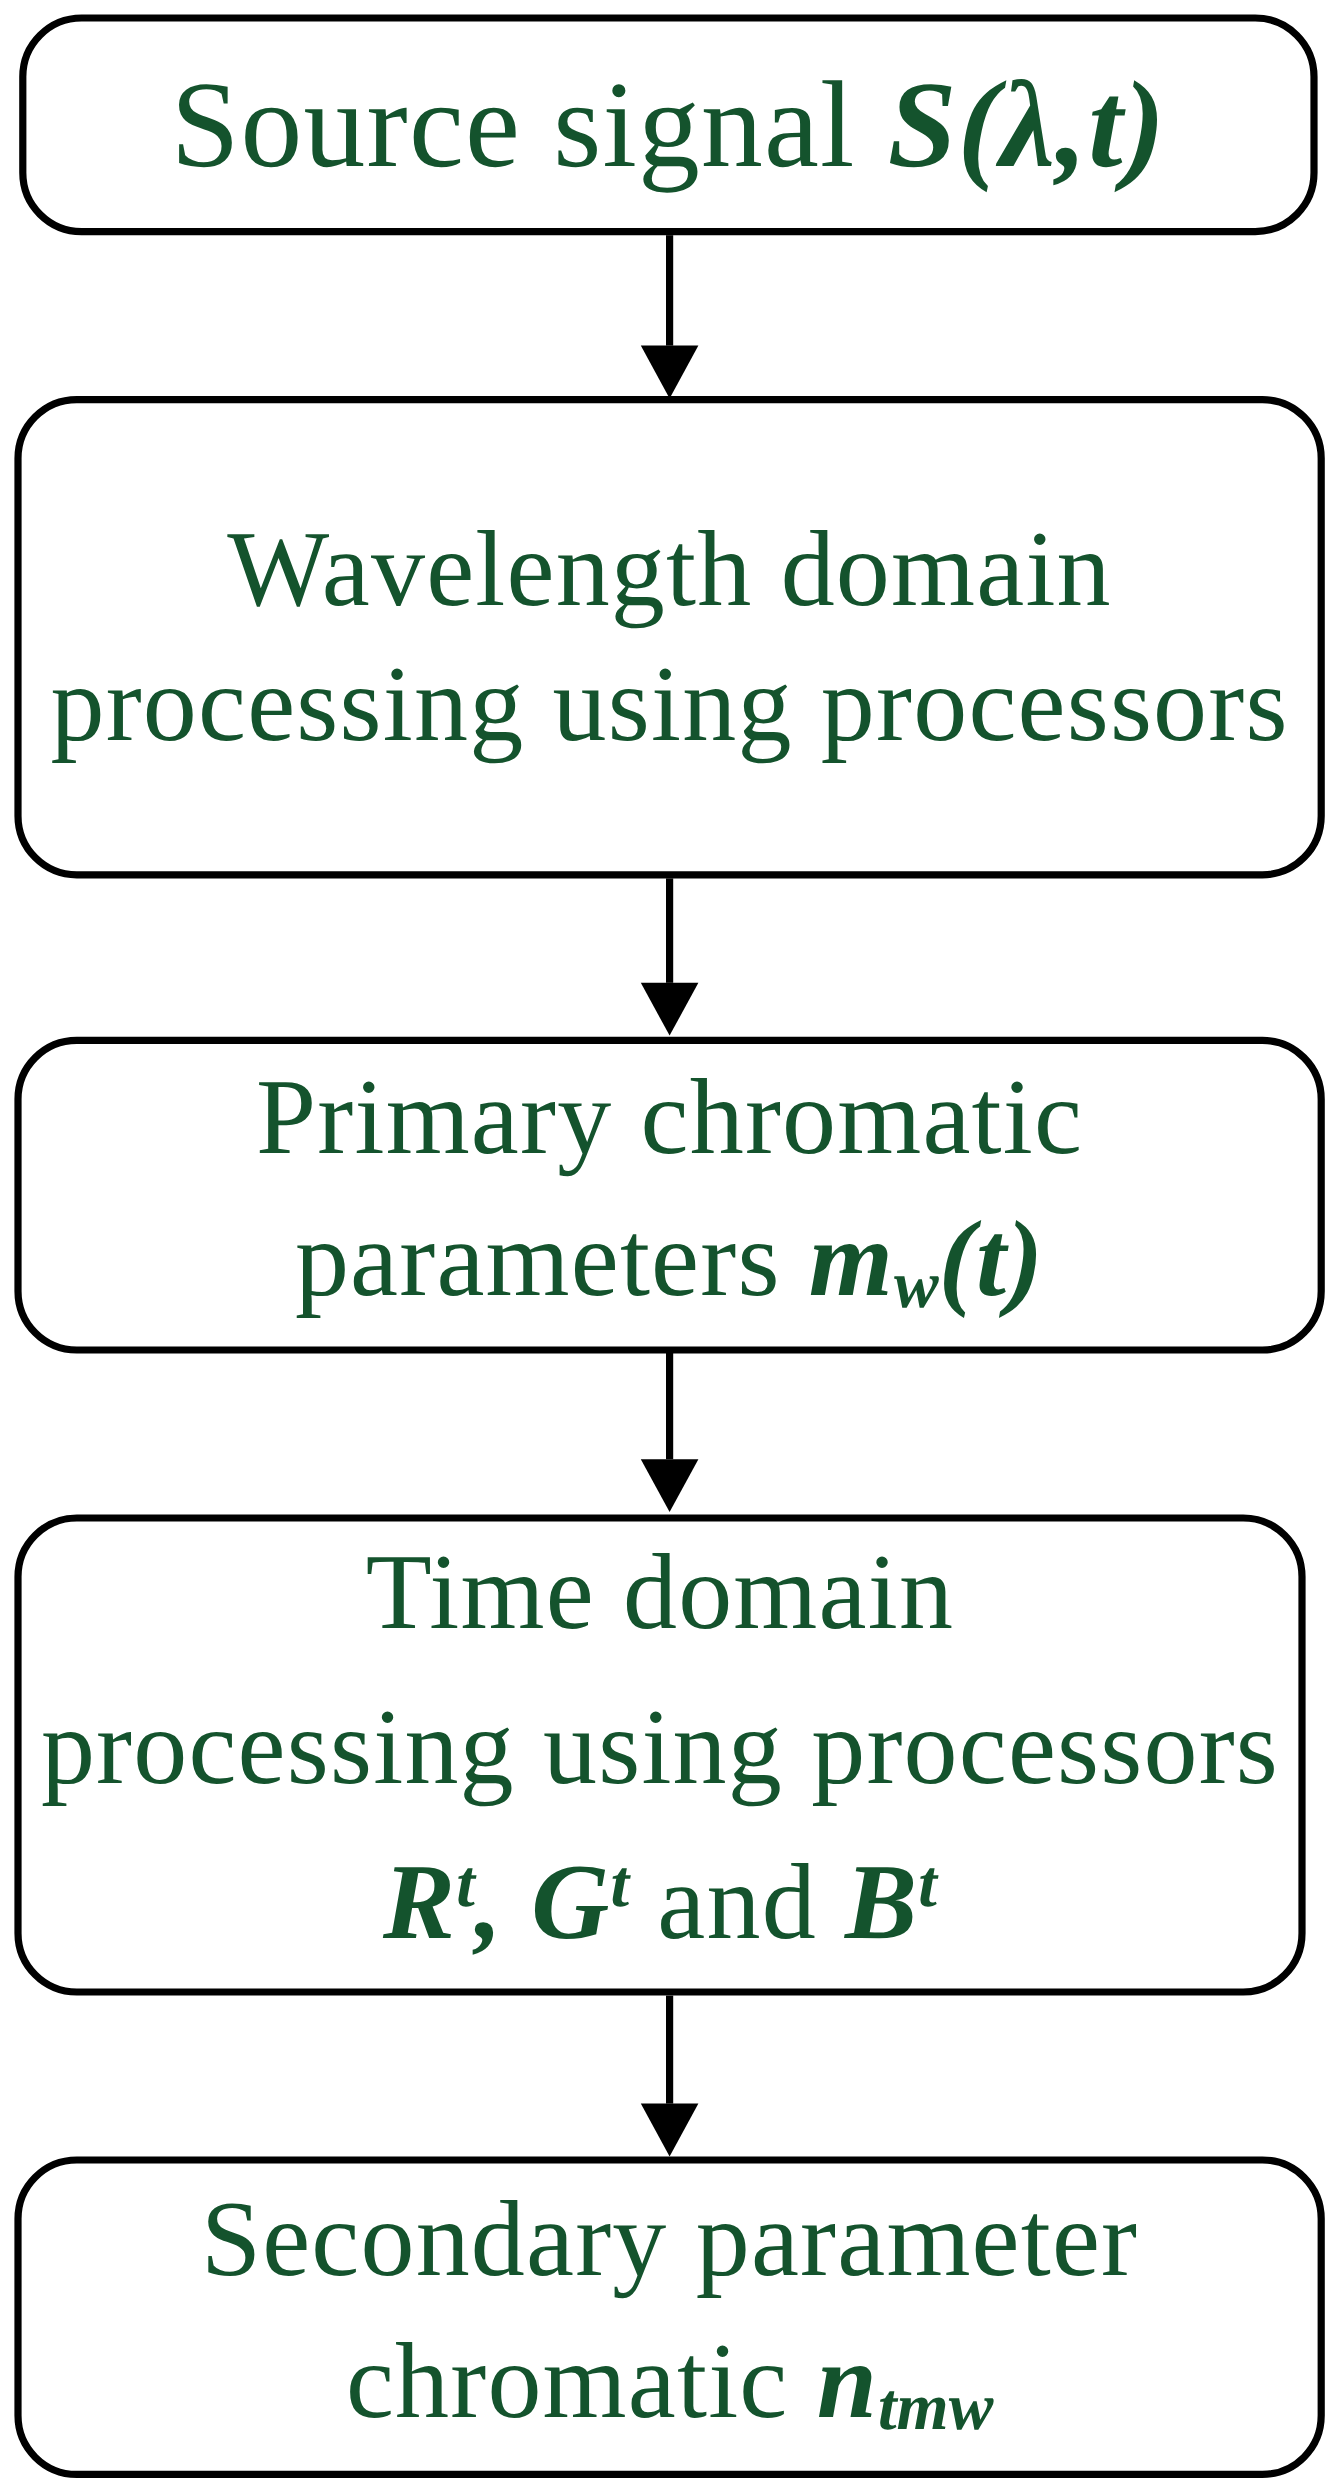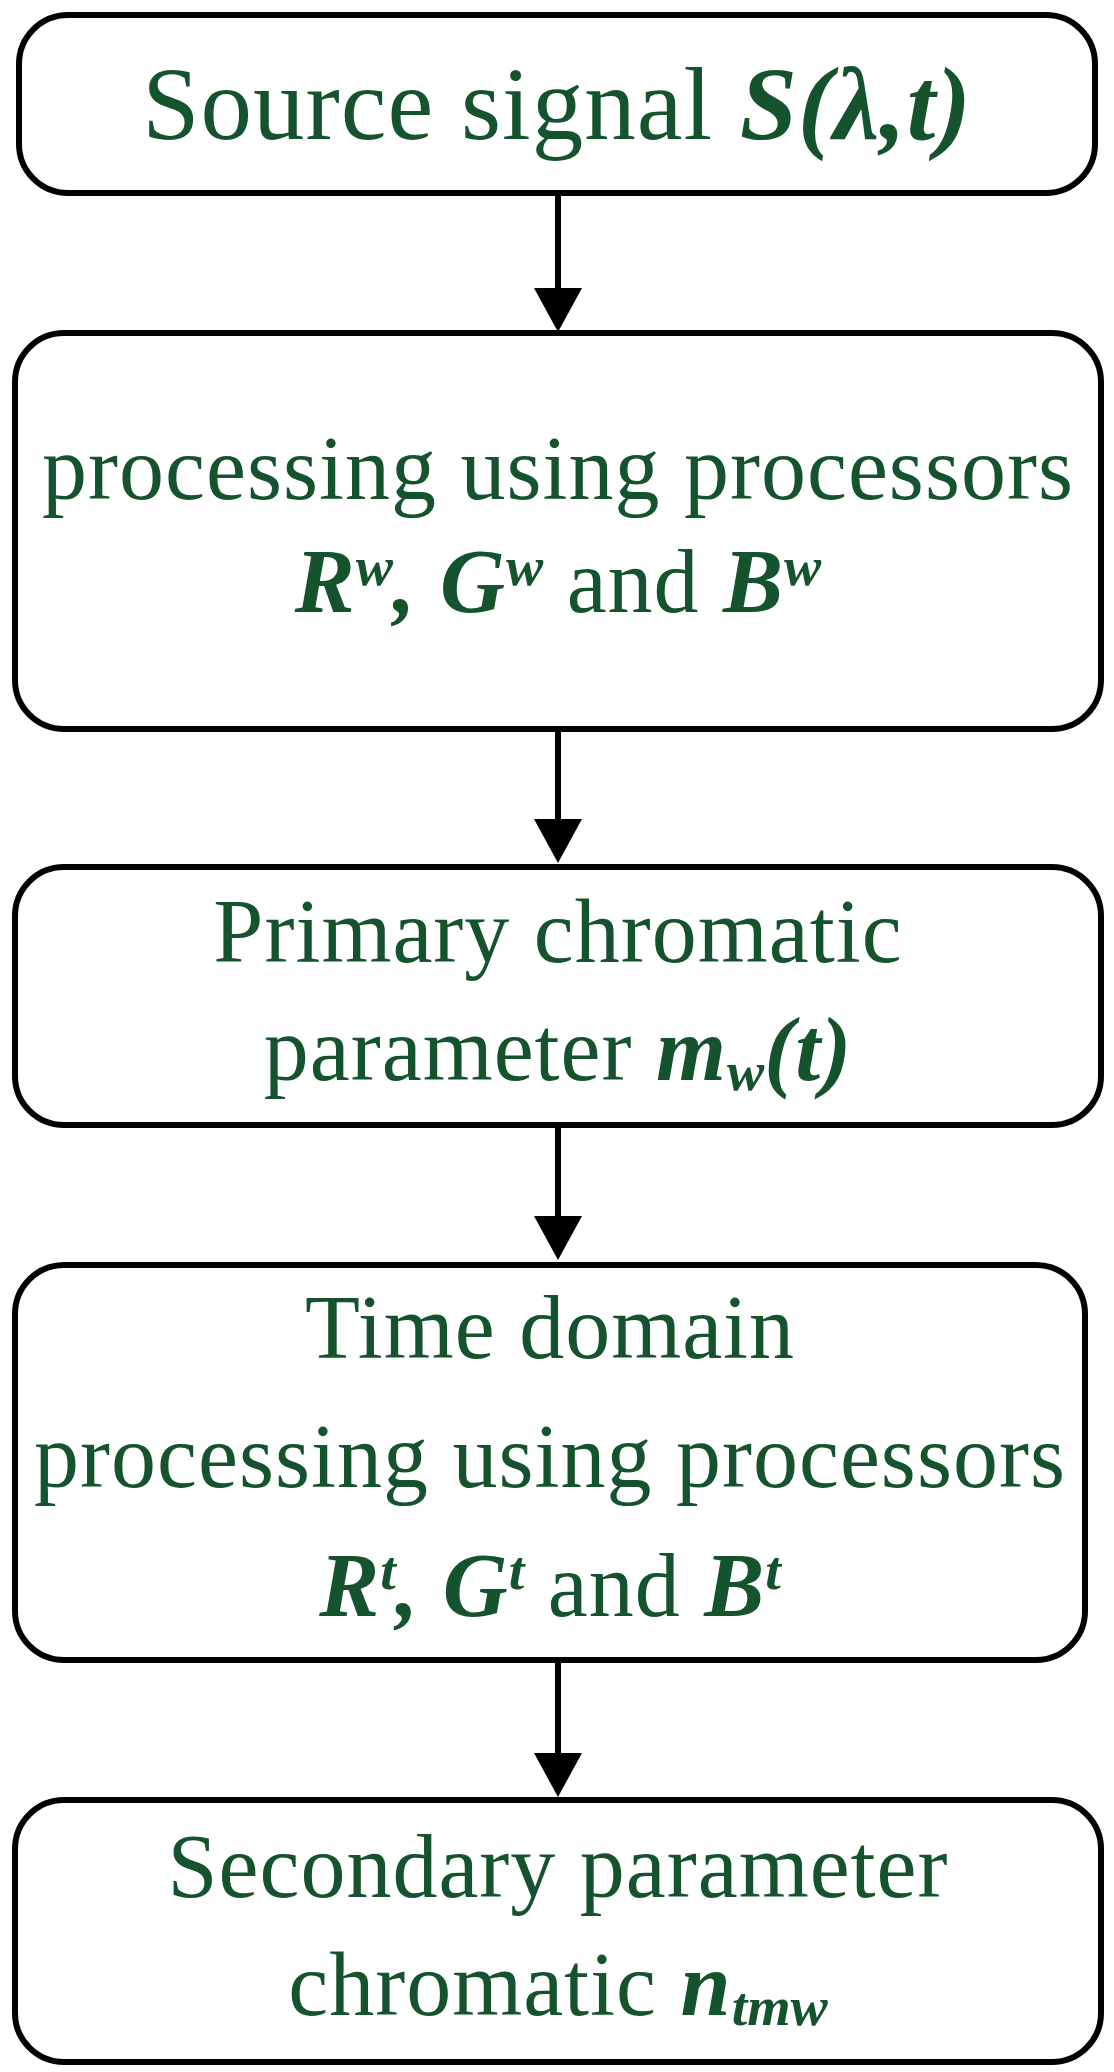--- a/index.html
+++ b/index.html
@@ -61,32 +61,32 @@
   <section class="node node1">
     <p class="line"><span class="run-n">Source signal </span><span class="run-bi">S(λ,t)</span></p>
   </section>
 
   <div class="arrow arrow1">
     <div class="shaft"></div>
     <div class="head"></div>
   </div>
 
   <section class="node node2">
+    <p class="line"><span class="run-n">Wavelength domain</span></p>
     <p class="line"><span class="run-n">processing using processors</span></p>
-    <p class="line"><span class="run-bi">R</span><span class="run-sup">w</span><span class="run-bi">, </span><span class="run-bi">G</span><span class="run-sup">w</span><span class="run-n"> and </span><span class="run-bi">B</span><span class="run-sup">w</span></p>
   </section>
 
   <div class="arrow arrow2">
     <div class="shaft"></div>
     <div class="head"></div>
   </div>
 
   <section class="node node3">
     <p class="line"><span class="run-n">Primary chromatic</span></p>
-    <p class="line"><span class="run-n">parameter </span><span class="run-bi">m</span><span class="run-sub">w</span><span class="run-bi">(t)</span></p>
+    <p class="line"><span class="run-n">parameters </span><span class="run-bi">m</span><span class="run-sub">w</span><span class="run-bi">(t)</span></p>
   </section>
 
   <div class="arrow arrow3">
     <div class="shaft"></div>
     <div class="head"></div>
   </div>
 
   <section class="node node4">
     <p class="line"><span class="run-n">Time domain</span></p>
     <p class="line"><span class="run-n">processing using processors</span></p>

